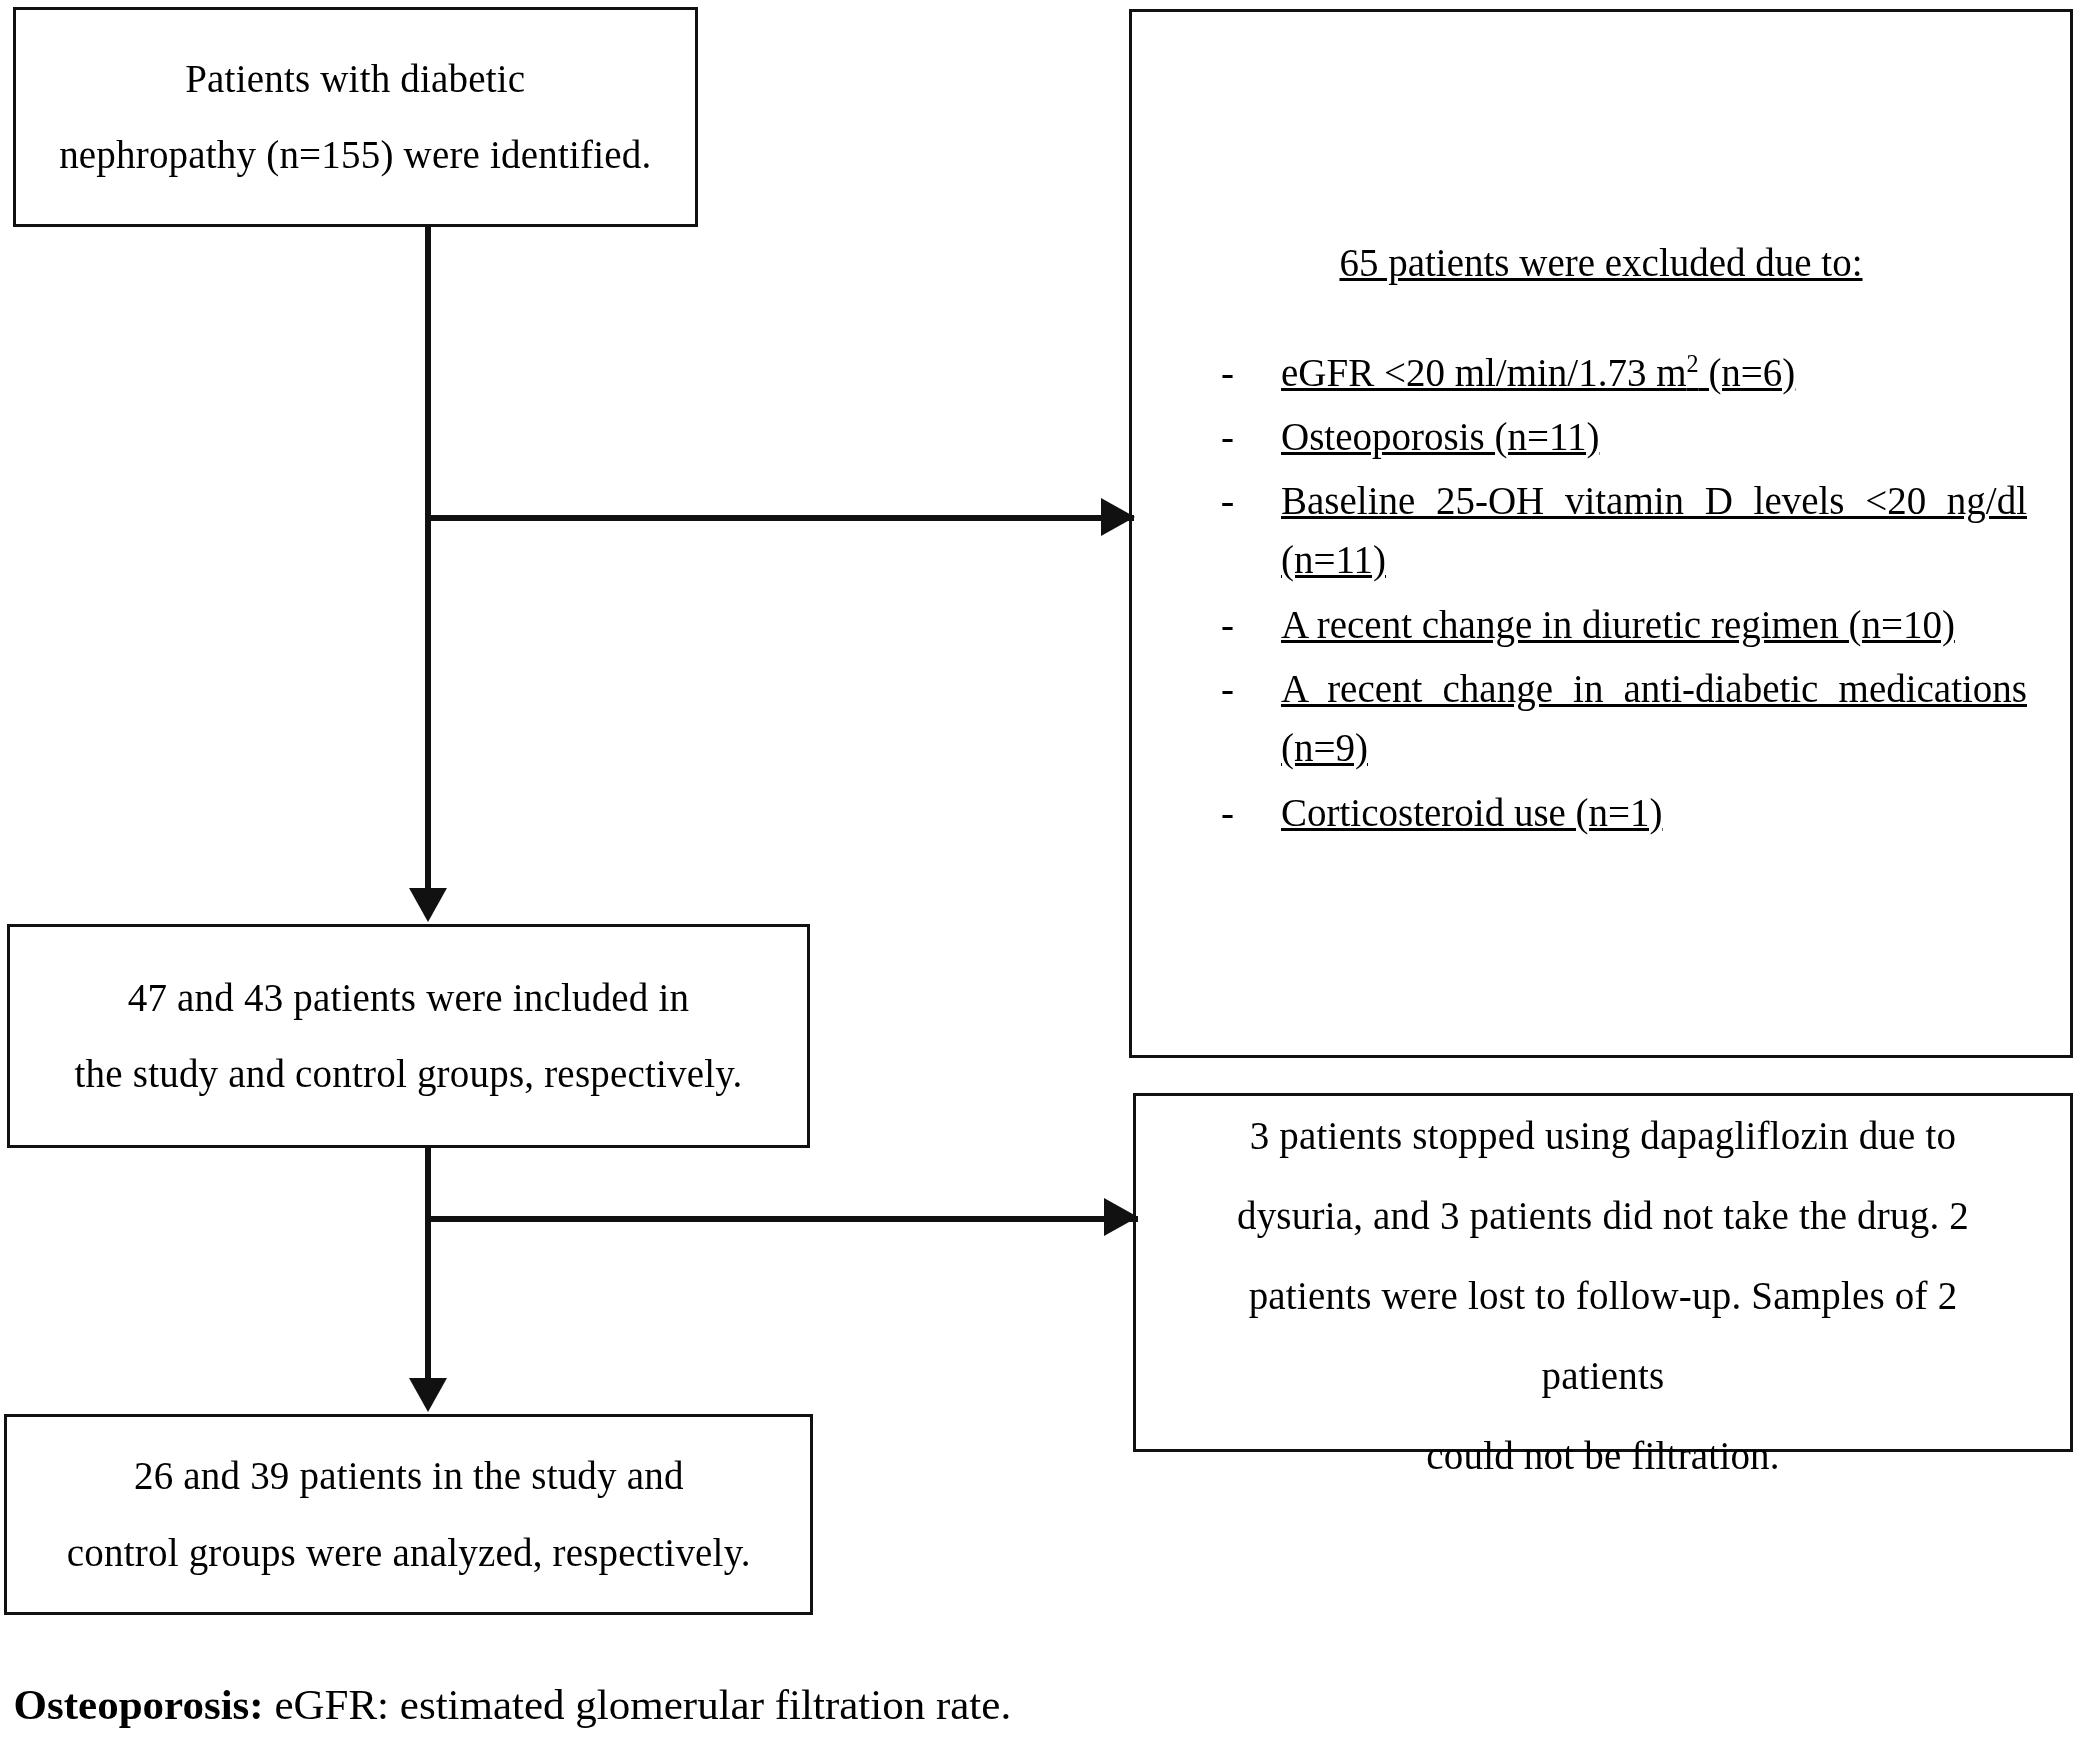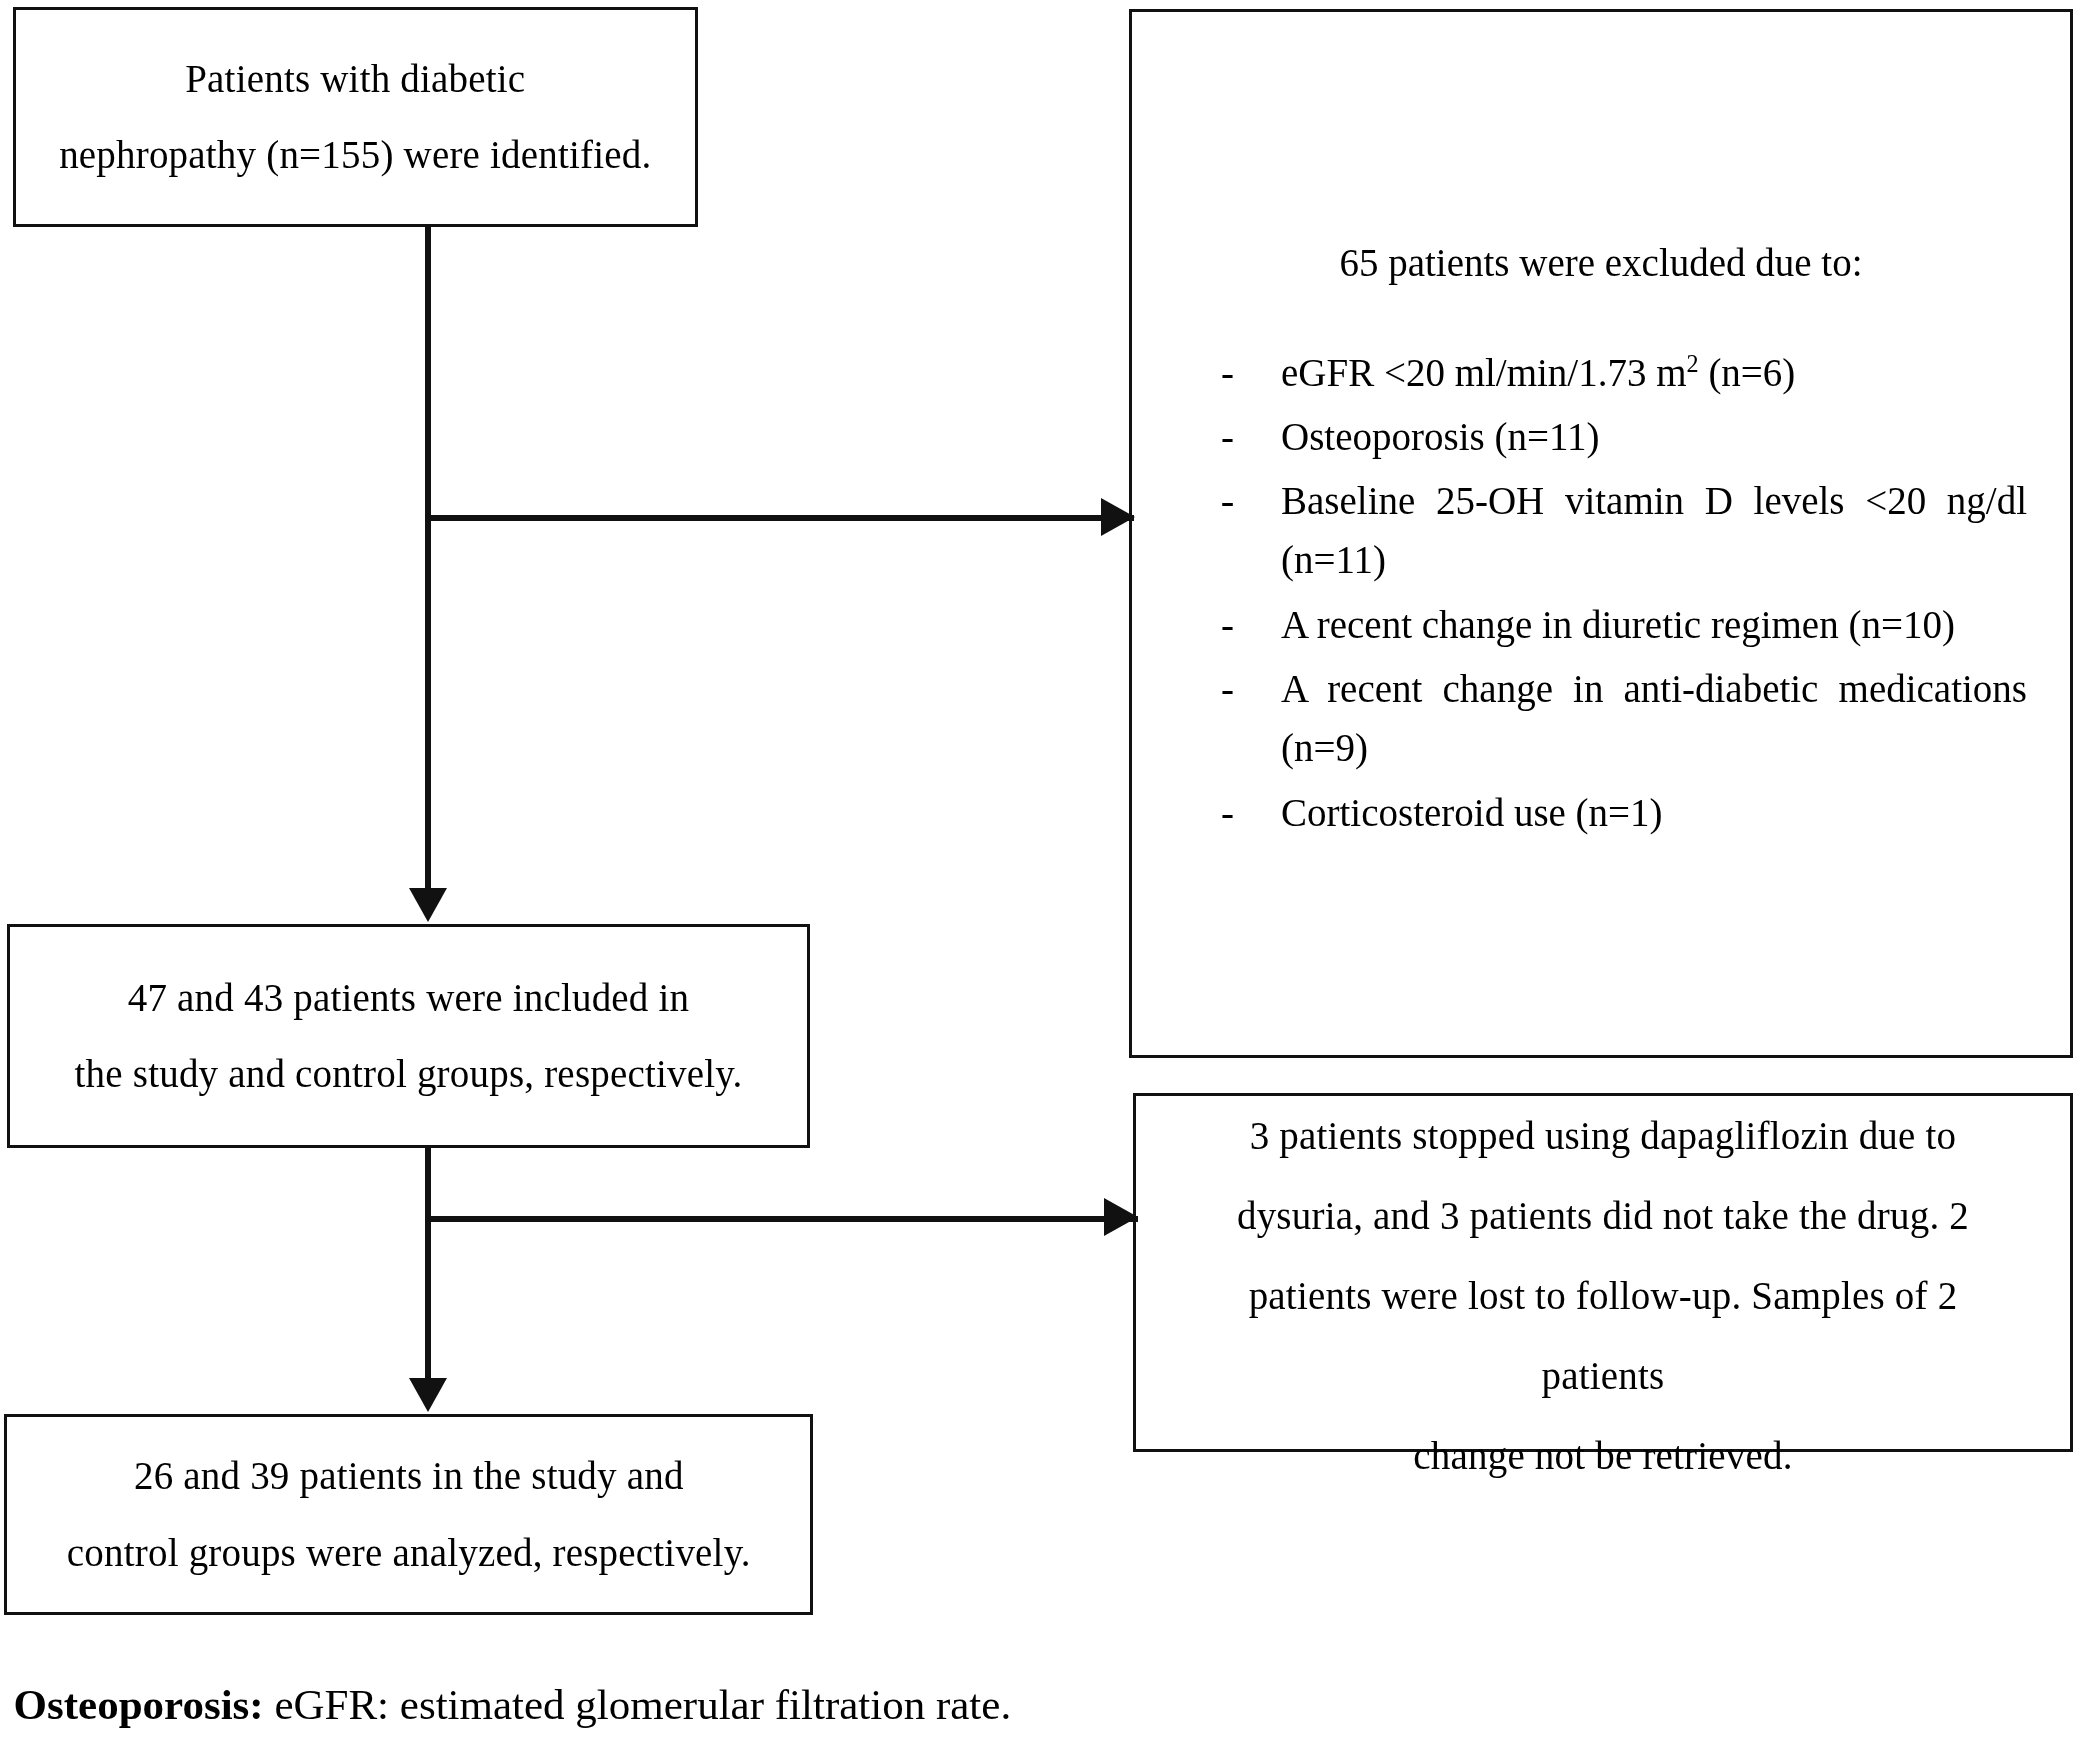--- a/index.html
+++ b/index.html
@@ -75,20 +75,21 @@
     padding: 0 19px;
   }
 
   
   #box-excluded {
     left: 1129px;
     top: 8.5px;
     width: 944px;
     height: 1049px;
     padding: 0;
+    text-decoration: underline;
   }
   #excluded-heading {
     text-align: center;
     font-size: 39px;
     margin-top: 228px;
   }
   #excluded-list {
     list-style: none;
     margin: 0;
     padding: 0;
@@ -233,21 +234,21 @@
         <span class="itemtext">Corticosteroid use (n=1)</span>
       </li>
     </ul>
   </div>
 
   <div class="box" id="box-dropouts">
     <div class="box-text">
       <span>3 patients stopped using dapagliflozin due to</span><br>
       <span>dysuria, and 3 patients did not take the drug. 2</span><br>
       <span>patients were lost to follow-up. Samples of 2 patients</span><br>
-      <span>change not be retrieved.</span>
+      <span>could not be filtration.</span>
     </div>
   </div>
 
   <div class="vline" id="vline-1"></div>
   <div class="arrow-down" id="arrow-1"></div>
   <div class="hline" id="hline-1"></div>
   <div class="arrow-right" id="arrow-h1"></div>
 
   <div class="vline" id="vline-2"></div>
   <div class="arrow-down" id="arrow-2"></div>

